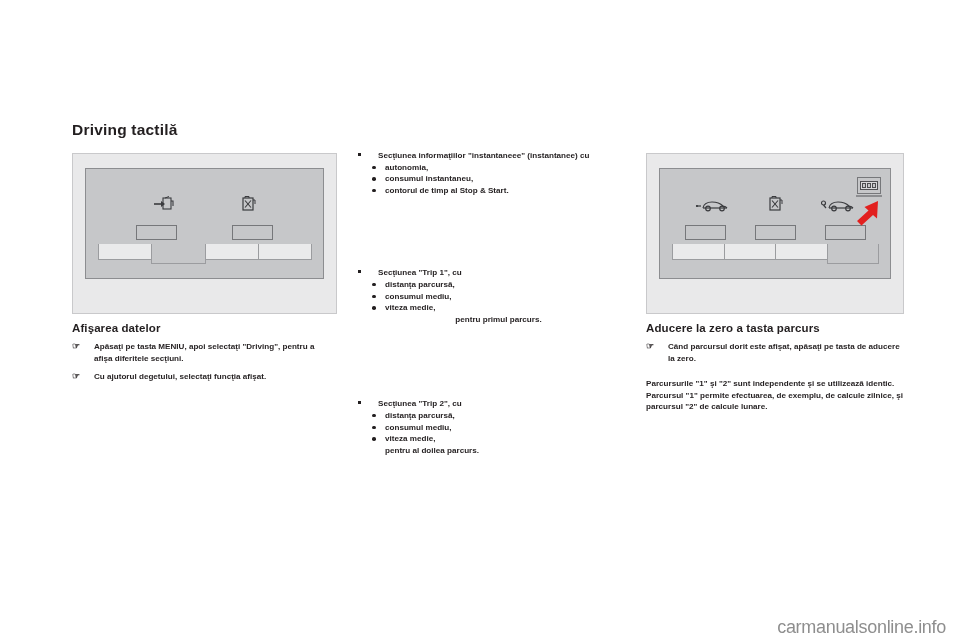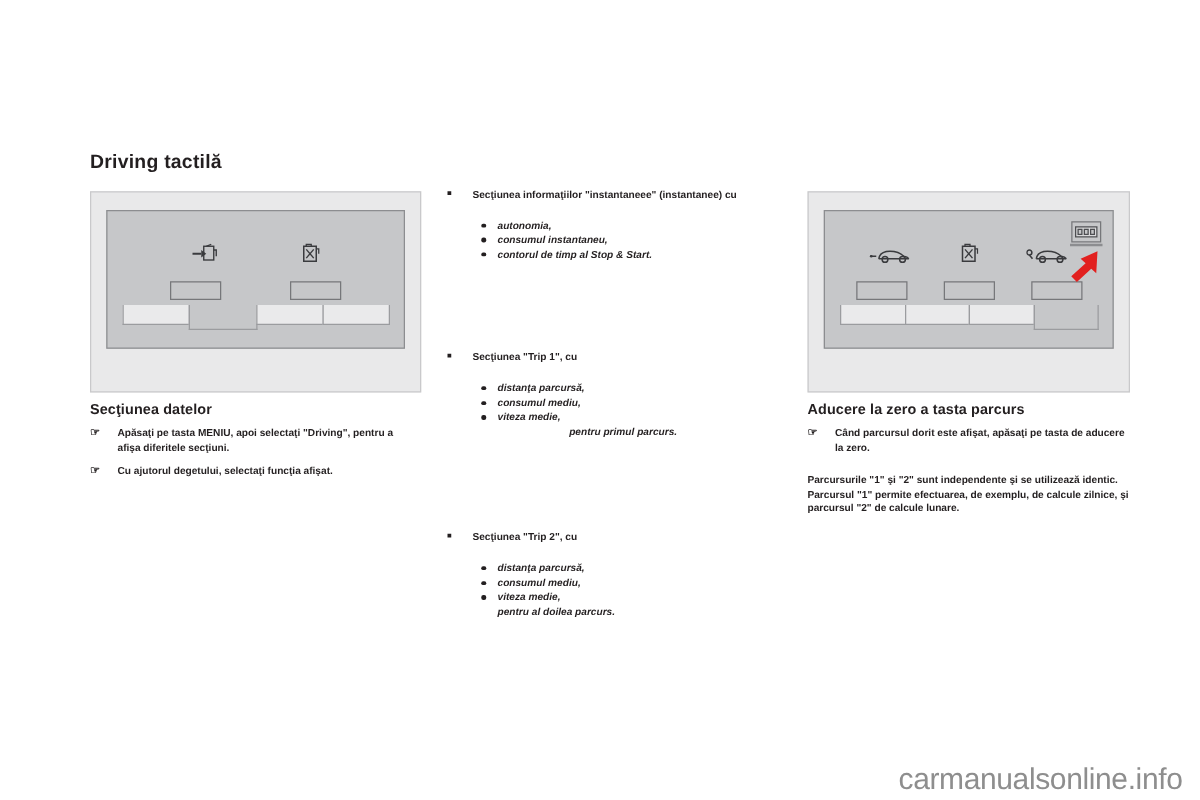--- a/index.html
+++ b/index.html
@@ -206,23 +206,22 @@
     position: absolute;
     left: 2px;
     top: 3px;
     width: 3px;
     height: 3px;
     background: #231f20;
   }
 
   .sub-list {
     list-style: none;
-    margin: 13px;
+    margin: 0;
     padding: 0 0 0 16px;
-    font-style: italic;
   }
   .sub-list li {
     position: relative;
     padding-left: 13px;
     font-size: 8.1px;
     font-weight: bold;
     line-height: 11.6px;
     color: #231f20;
   }
   .sub-glyph {
@@ -254,21 +253,21 @@
   .note-para + .note-para { margin-top: 0; }
 
   
   .watermark {
     position: absolute;
     left: 0;
     right: 0;
     bottom: 2px;
     text-align: right;
     padding-right: 14px;
-    font-size: 24px;
+    font-size: 18px;
     color: #8e8e8e;
     letter-spacing: -0.3px;
     font-family: "Liberation Sans", sans-serif;
   }
 </style>
 </head>
 <body>
 
 <div class="page">
 
@@ -373,21 +372,21 @@
         <div class="tab"></div>
         <div class="tab"></div>
         <div class="tab"></div>
         <div class="tab active"></div>
       </div>
 
     </div>
   </div>
 
   <div class="col" id="col-left-text">
-    <div class="section-title">Secţiunea datelor</div>
+    <div class="section-title">Afişarea datelor</div>
 
     <div class="hand-item">
       <span class="hand-glyph">☞</span>
       <span>Apăsaţi pe tasta MENIU, apoi selectaţi "Driving", pentru a afişa diferitele secţiuni.</span>
     </div>
 
     <div class="hand-item">
       <span class="hand-glyph">☞</span>
       <span>Cu ajutorul degetului, selectaţi funcţia afişat.</span>
     </div>

